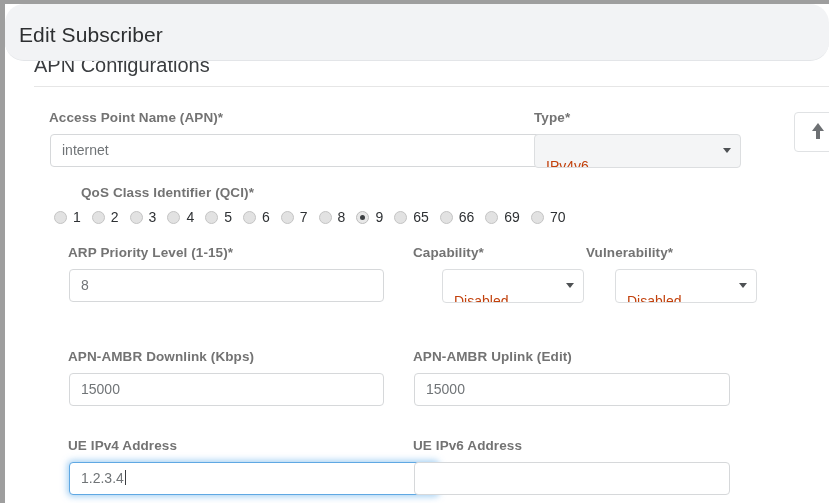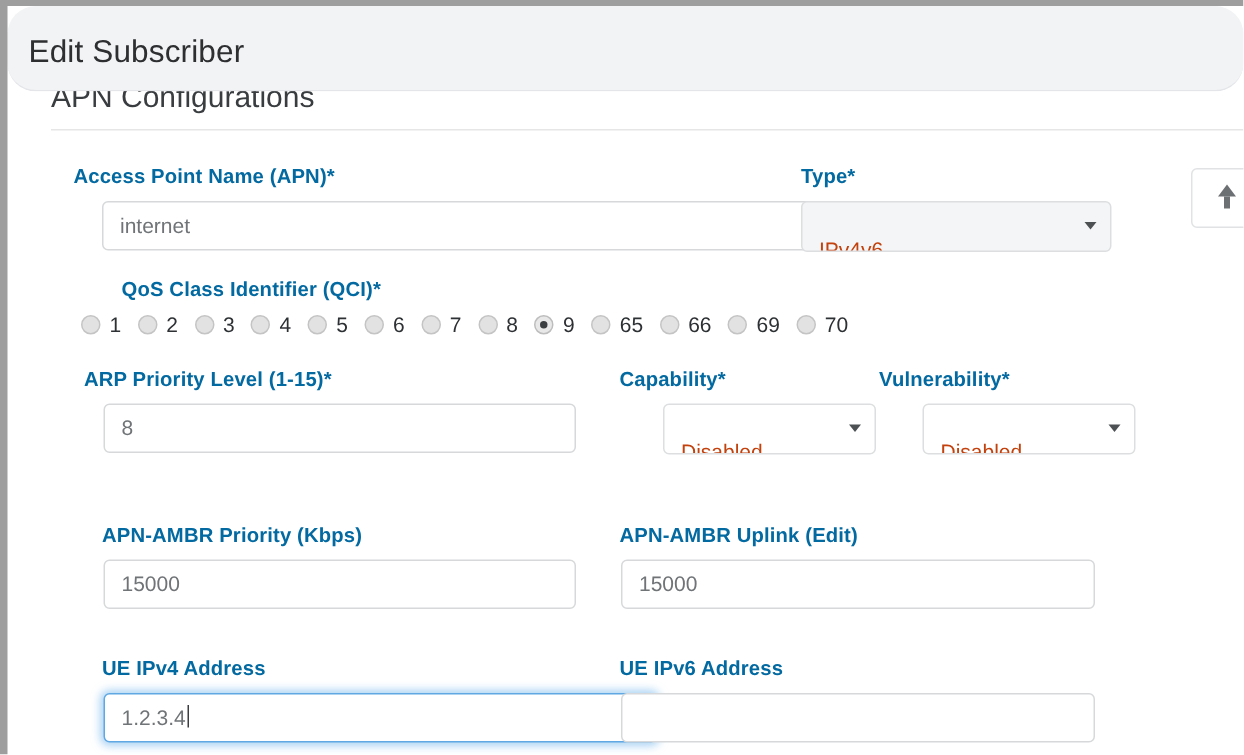--- a/index.html
+++ b/index.html
@@ -90,21 +90,21 @@
     width: 795px;
     height: 1px;
     background: #e6e6e6;
   }
 
   
   .field-label {
     position: absolute;
     font-size: 13.5px;
     font-weight: bold;
-    color: #0369a1;
+    color: #737373;
     white-space: nowrap;
     letter-spacing: 0.1px;
   }
   .text-input {
     position: absolute;
     box-sizing: border-box;
     height: 33px;
     background: #ffffff;
     border: 1px solid #d6d8da;
     border-radius: 4px;
@@ -233,47 +233,47 @@
 <body>
 
 <div id="modal-root">
 
   <div class="modal-body">
 
     <div class="section-title">APN Configurations</div>
     <div class="section-rule"></div>
 
     <div class="field-label" style="left:44px; top:106px;">Access Point Name (APN)*</div>
-    <div class="text-input" style="left:63px; top:130px; width:510px;">internet</div>
+    <div class="text-input" style="left:45px; top:130px; width:510px;">internet</div>
 
     <div class="field-label" style="left:529px; top:106px;">Type*</div>
     <div class="select-input" style="left:529px; top:130px; width:207px;">
       <span>IPv4v6</span>
       <span class="select-caret"></span>
     </div>
 
     <div class="field-label" style="left:49px; top:181px;margin-left:27px;">QoS Class Identifier (QCI)*</div>
     <div class="radio-group" id="qci-radio-group"><span class="radio-item"><span class="radio-dot"></span><span class="radio-label">1</span></span><span class="radio-item"><span class="radio-dot"></span><span class="radio-label">2</span></span><span class="radio-item"><span class="radio-dot"></span><span class="radio-label">3</span></span><span class="radio-item"><span class="radio-dot"></span><span class="radio-label">4</span></span><span class="radio-item"><span class="radio-dot"></span><span class="radio-label">5</span></span><span class="radio-item"><span class="radio-dot"></span><span class="radio-label">6</span></span><span class="radio-item"><span class="radio-dot"></span><span class="radio-label">7</span></span><span class="radio-item"><span class="radio-dot"></span><span class="radio-label">8</span></span><span class="radio-item"><span class="radio-dot checked"></span><span class="radio-label">9</span></span><span class="radio-item"><span class="radio-dot"></span><span class="radio-label">65</span></span><span class="radio-item"><span class="radio-dot"></span><span class="radio-label">66</span></span><span class="radio-item"><span class="radio-dot"></span><span class="radio-label">69</span></span><span class="radio-item"><span class="radio-dot"></span><span class="radio-label">70</span></span></div>
 
-    <div class="field-label" style="left:51px; top:241px;">ARP Priority Level (1-15)*</div>
+    <div class="field-label" style="left:63px; top:241px;">ARP Priority Level (1-15)*</div>
     <div class="text-input" style="left:64px; top:265px; width:315px;">8</div>
 
     <div class="field-label" style="left:408px; top:241px;">Capability*</div>
     <div class="select-input plain" style="left:409px; top:265px; width:142px;">
       <span>Disabled</span>
       <span class="select-caret"></span>
     </div>
 
     <div class="field-label" style="left:581px; top:241px;">Vulnerability*</div>
     <div class="select-input plain" style="left:582px; top:265px; width:142px;">
       <span>Disabled</span>
       <span class="select-caret"></span>
     </div>
 
-    <div class="field-label" style="left:63px; top:345px;">APN-AMBR Priority (Kbps)</div>
+    <div class="field-label" style="left:63px; top:345px;">APN-AMBR Downlink (Kbps)</div>
     <div class="text-input" style="left:64px; top:369px; width:315px;">15000</div>
 
     <div class="field-label" style="left:408px; top:345px;">APN-AMBR Uplink (Edit)</div>
     <div class="text-input" style="left:409px; top:369px; width:316px;">15000</div>
 
     <div class="field-label" style="left:63px; top:434px;">UE IPv4 Address</div>
     <div class="text-input focused" style="left:64px; top:458px; width:369px;"><span>1.2.3.4</span><span class="caret"></span></div>
 
     <div class="field-label" style="left:408px; top:434px;">UE IPv6 Address</div>
     <div class="text-input" style="left:409px; top:458px; width:316px;"></div>

